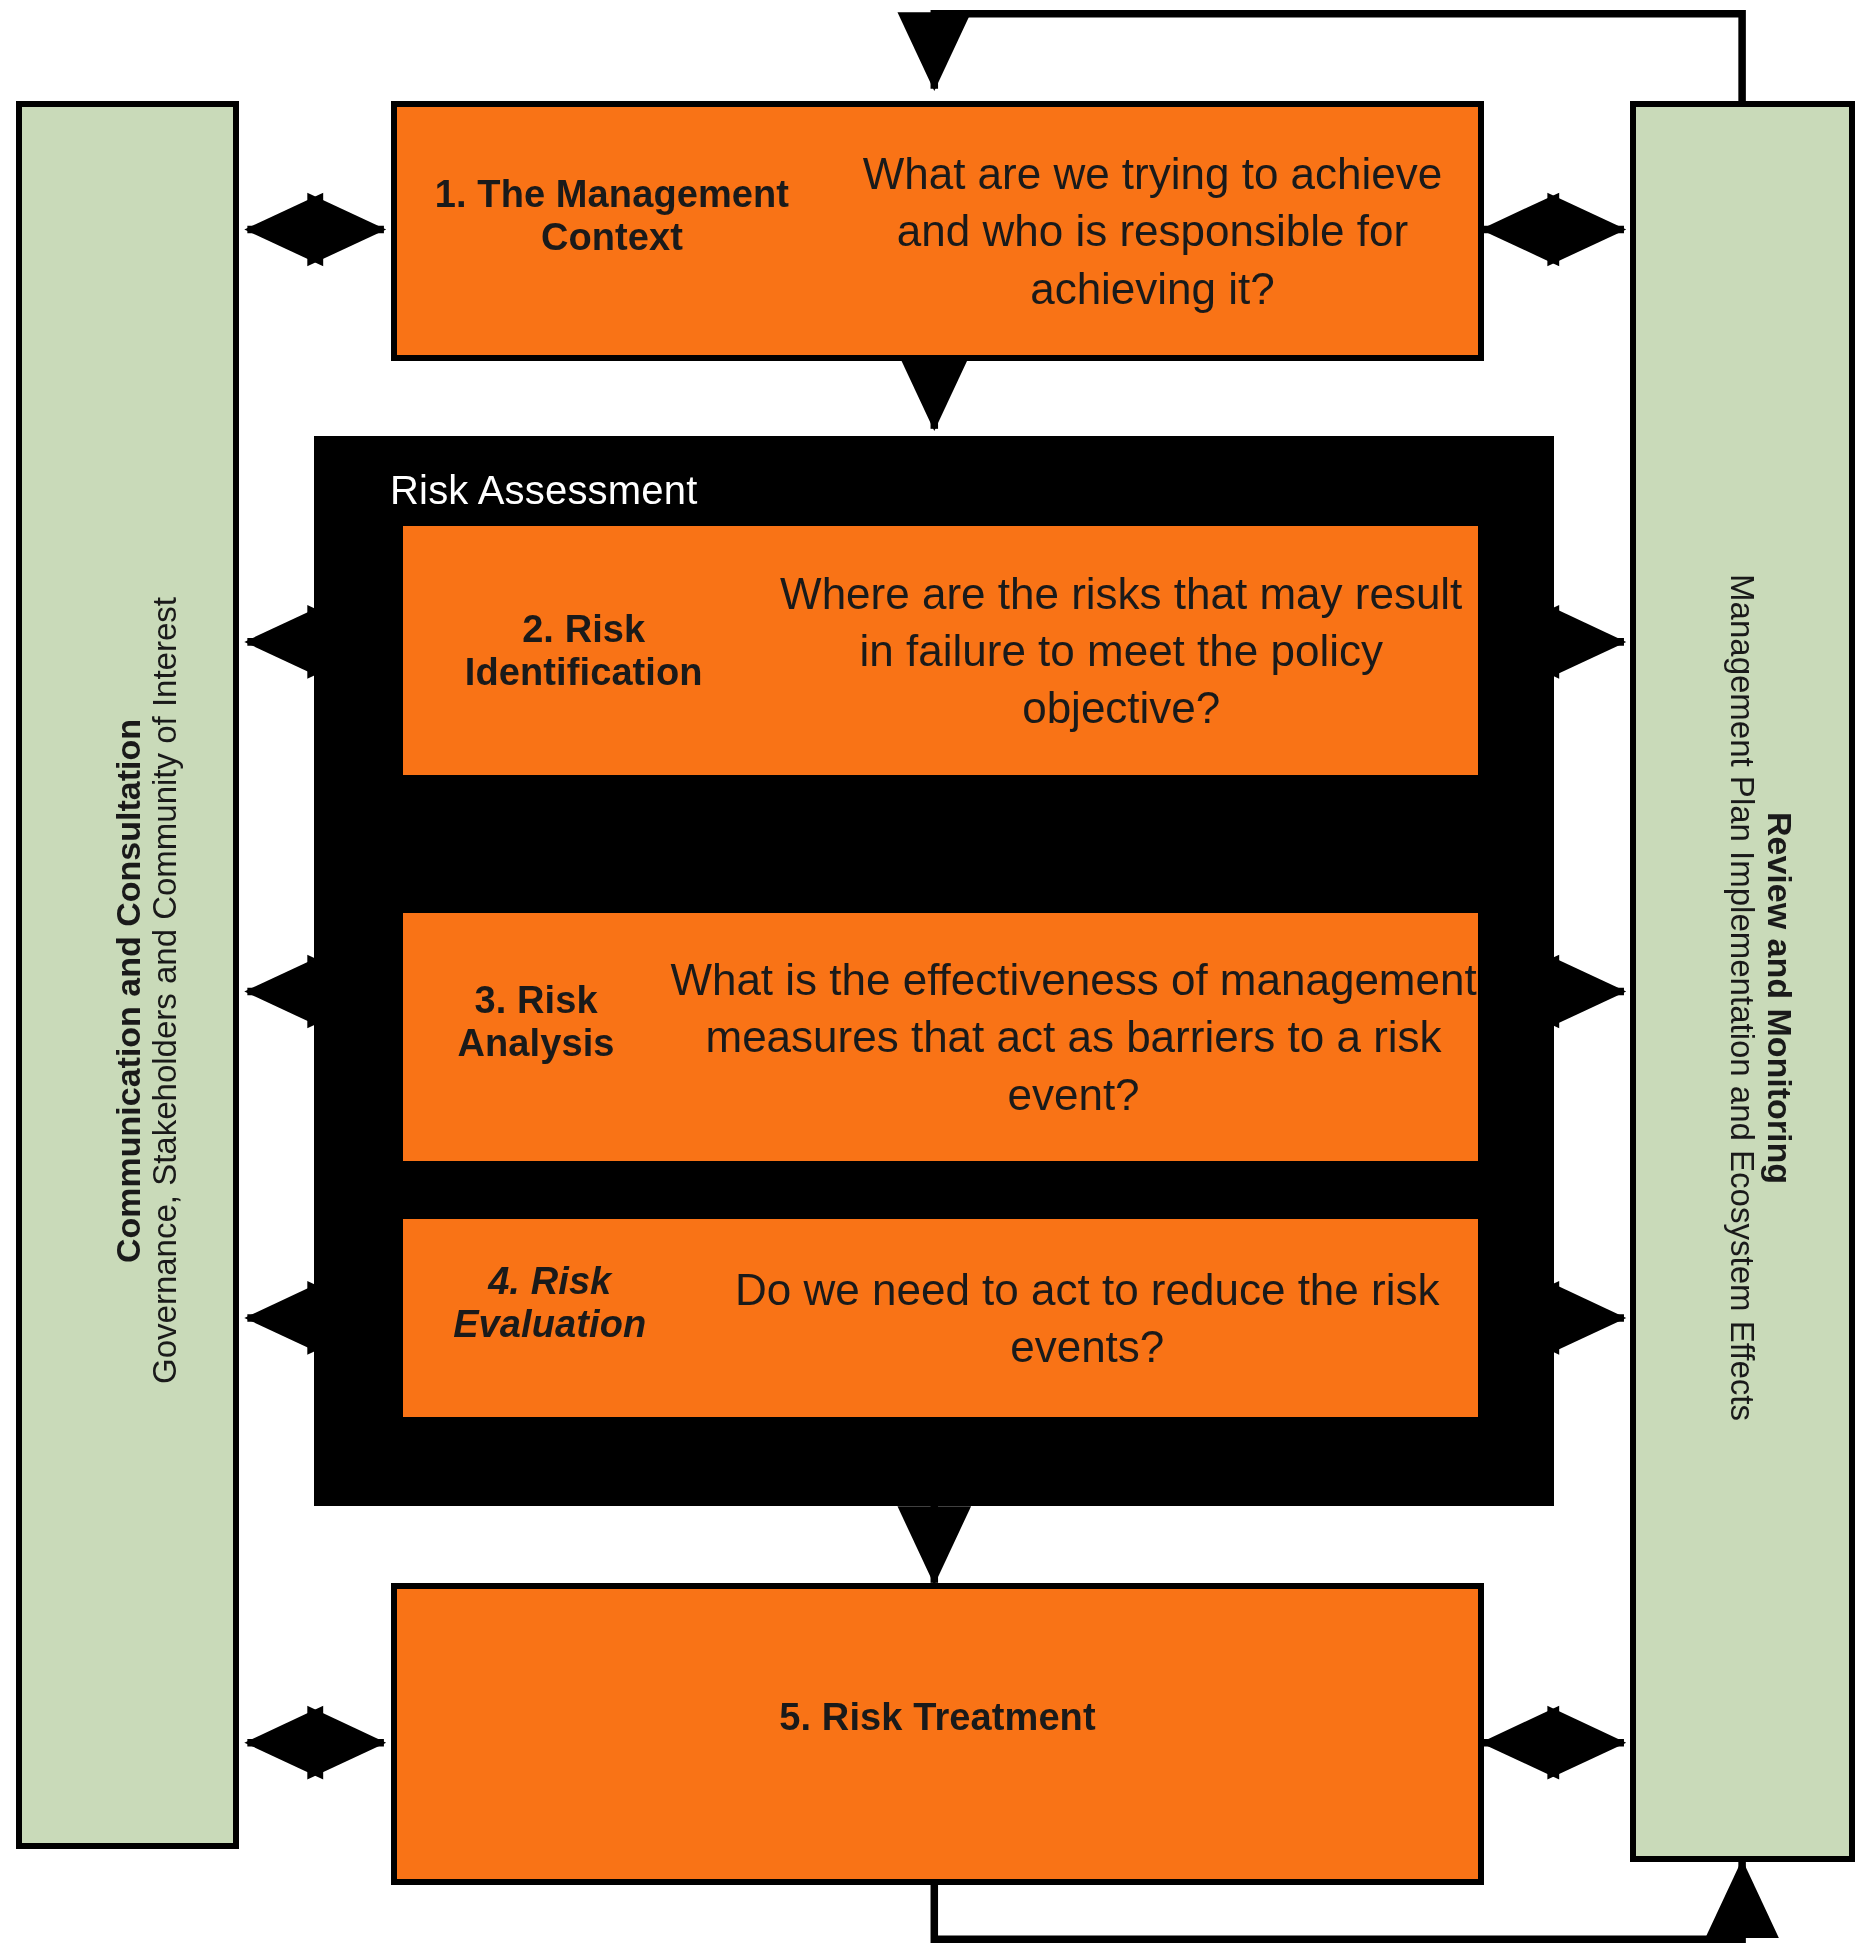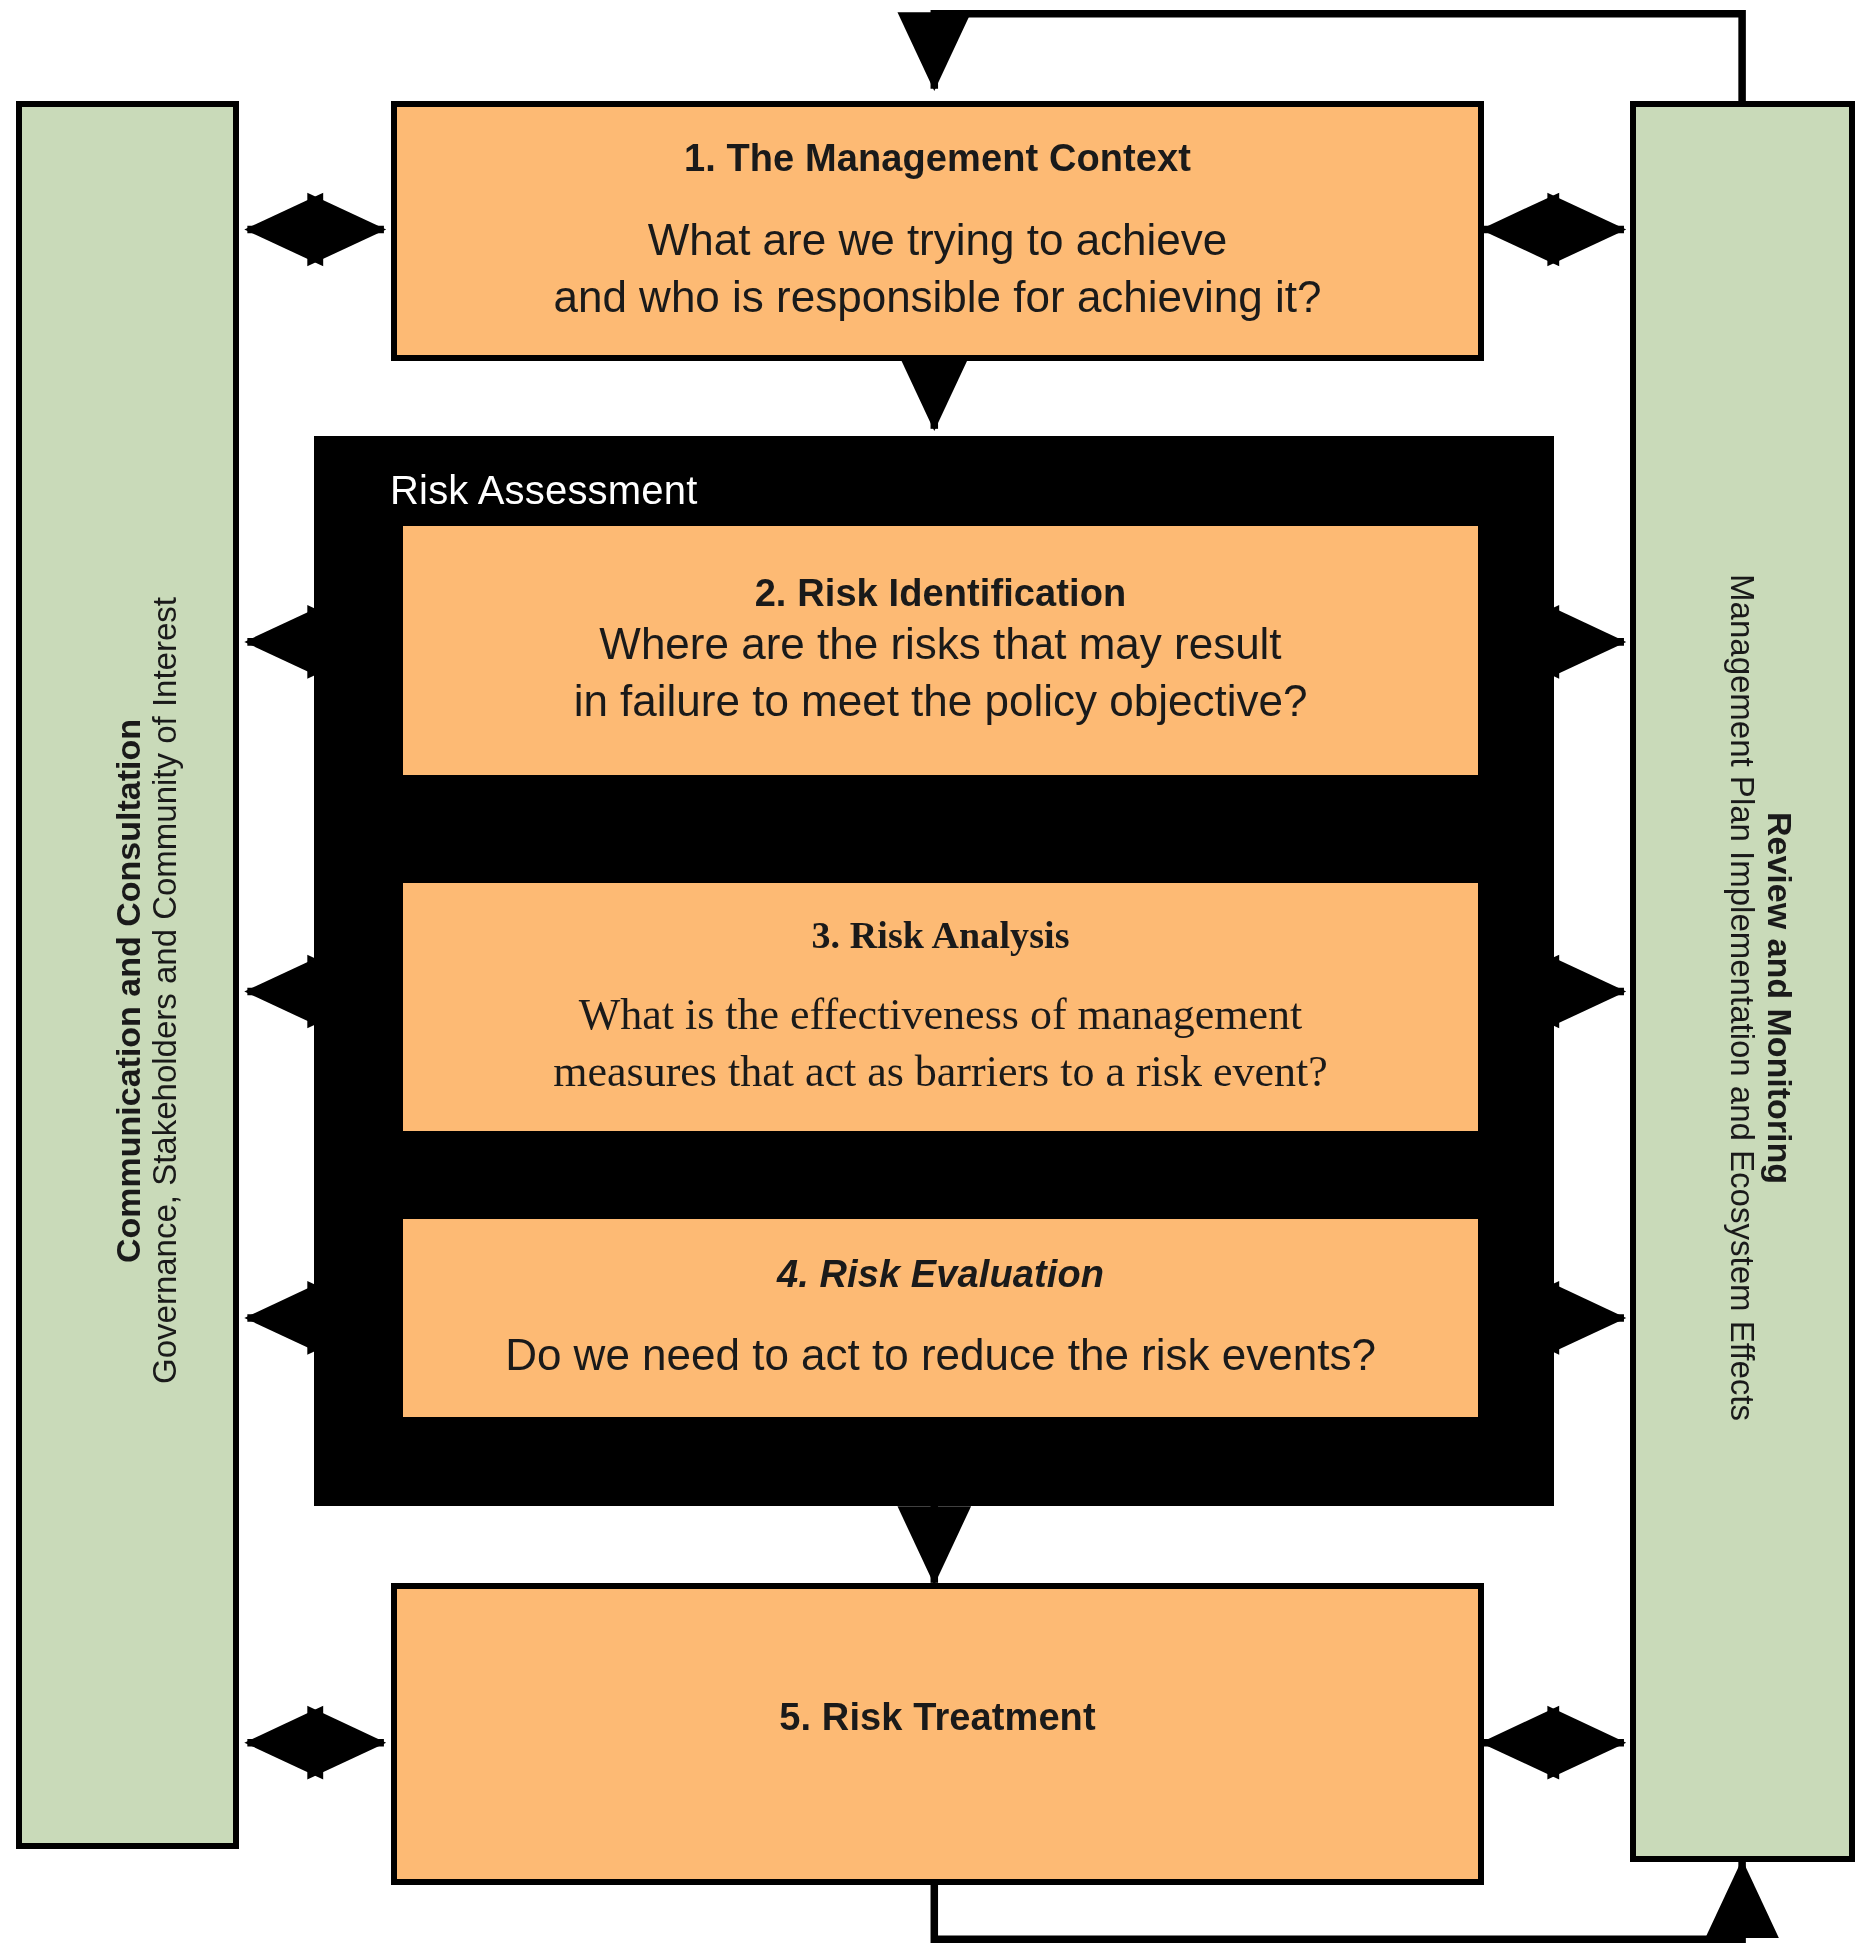--- a/index.html
+++ b/index.html
@@ -22,25 +22,25 @@
     left: 0;
     top: 0;
     width: 1872px;
     height: 1955px;
     pointer-events: none;
   }
 
   
   .gbox {
     position: absolute;
-    background: #fdba74;
+    background: #f97316;
     border: 6.1px solid #000000;
     box-sizing: border-box;
     display: flex;
-    flex-direction: column;
+    flex-direction: row;
     align-items: center;
     justify-content: center;
     text-align: center;
     color: #1a1a1a;
   }
   .gbox .title {
     font-weight: bold;
     font-size: 38px;
     line-height: 1.12;
     letter-spacing: 0.1px;
@@ -189,21 +189,21 @@
     <p class="body">What are we trying to achieve
 and who is responsible for achieving it?</p>
   </div>
 
   <div class="gbox" id="step-risk-identification" style="left:397px; top:520px; width:1087px; height:261px;">
     <p class="title" style="">2. Risk Identification</p>
     <p class="body">Where are the risks that may result
 in failure to meet the policy objective?</p>
   </div>
 
-  <div class="gbox" id="step-risk-analysis" style="left:397px; top:877px; width:1087px; height:260px;font-family:Liberation Serif, serif;">
+  <div class="gbox" id="step-risk-analysis" style="left:397px; top:907px; width:1087px; height:260px;">
     <p class="title" style="margin-bottom:30px;">3. Risk Analysis</p>
     <p class="body">What is the effectiveness of management
 measures that act as barriers to a risk event?</p>
   </div>
 
   <div class="gbox" id="step-risk-evaluation" style="left:397px; top:1213px; width:1087px; height:210px;">
     <p class="title" style="margin-bottom:30px;font-style:italic;">4. Risk Evaluation</p>
     <p class="body">Do we need to act to reduce the risk events?</p>
   </div>
 

